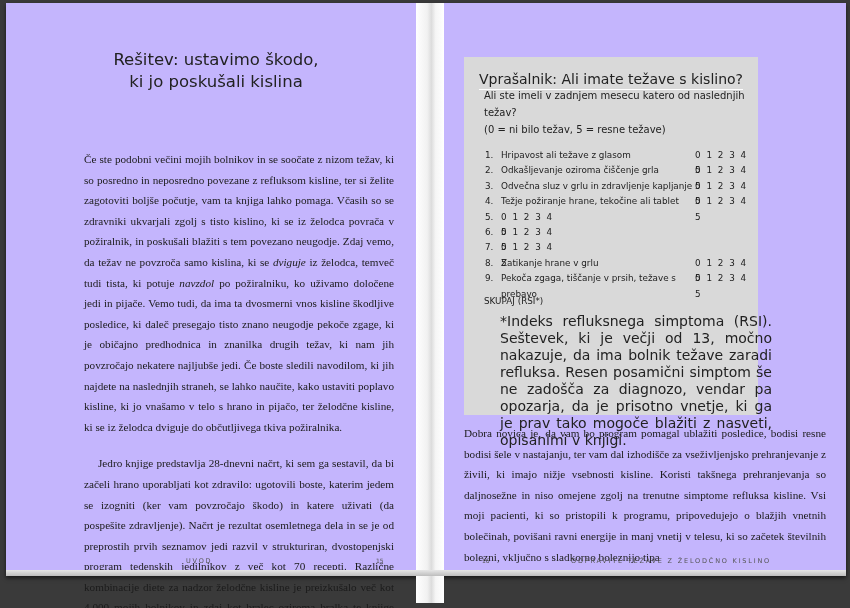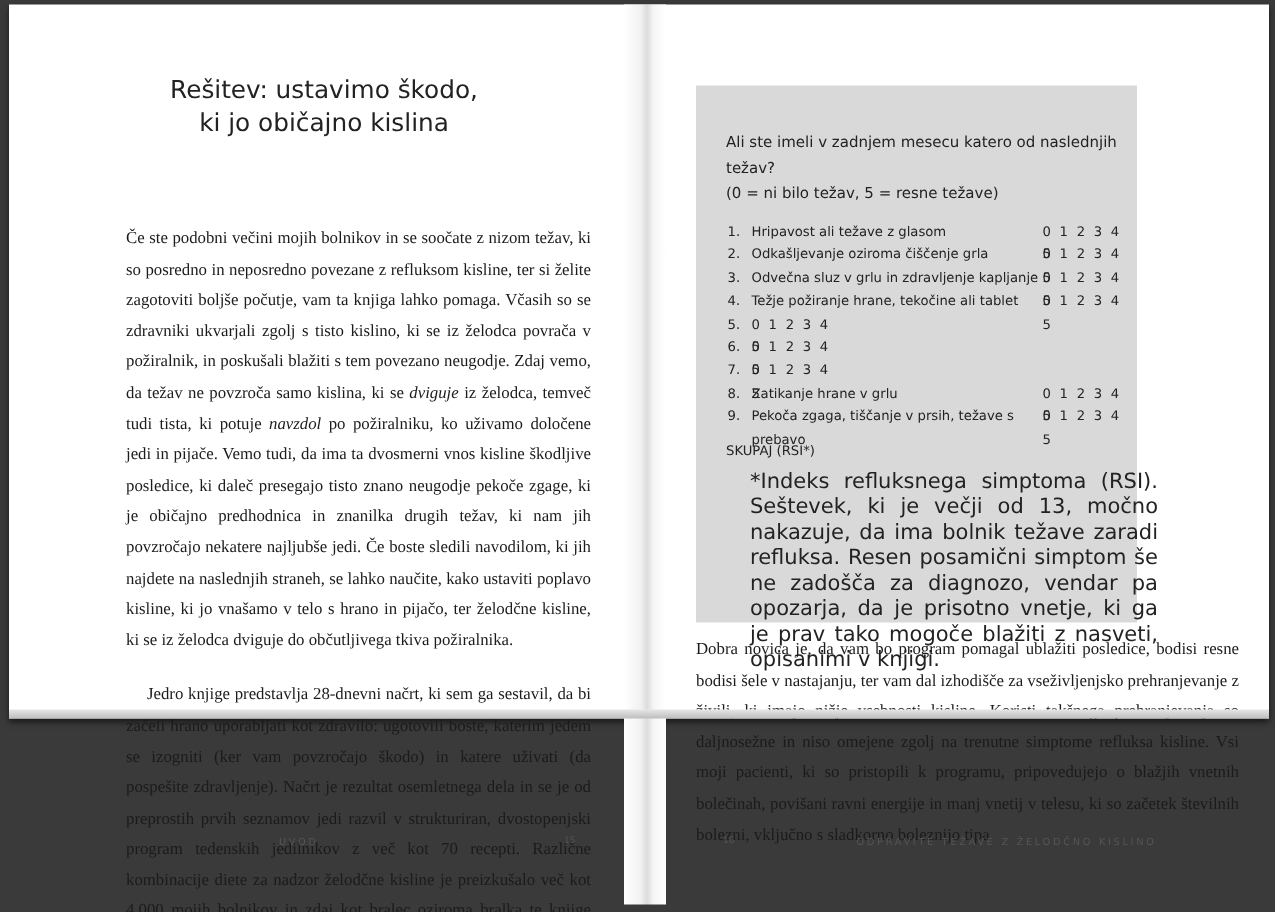--- a/index.html
+++ b/index.html
@@ -3,22 +3,22 @@
 <meta charset="utf-8">
 <style>
   html, body { margin:0; padding:0; }
   body {
     width:850px; height:608px; overflow:hidden;
     background:#3a3a3a;
     position:relative;
     font-family:"Liberation Serif", serif;
   }
   .spread {
-    position:absolute; left:6px; top:3px; width:840px; height:476px;
-    background:#ffffff;
+    position:absolute; left:6px; top:3px; width:840px; height:573px;
+    background:#c4b5fd;
     box-shadow: 0 2px 4px rgba(0,0,0,0.6);
   }
   .bottom-edge {
     position:absolute; left:0; right:0; bottom:0; height:6px;
     background:linear-gradient(#e6e6e6,#bdbdbd);
   }
   .gutter {
     position:absolute; left:410px; top:0; width:28px; height:600px;
     background:linear-gradient(to right,#ffffff 0%,#f1f1f1 40%,#dcdcdc 55%,#f5f5f5 70%,#ffffff 100%);
   }
@@ -93,37 +93,38 @@
   .body-right p { margin:0; }
 </style>
 </head>
 <body>
 
 <div class="spread">
 
   <div class="page left">
     <div class="chapter-title">
       <div>Rešitev: ustavimo škodo,</div>
-      <div>ki jo običajno kislina</div>
+      <div>ki jo poskušali kislina</div>
     </div>
 
     <div class="body-text">
       <p><span>Če ste podobni večini mojih bolnikov in se soočate z nizom težav, ki so posredno in neposredno povezane z refluksom kisline, ter si želite zagotoviti boljše počutje, vam ta knjiga lahko pomaga. Včasih so se zdravniki ukvarjali zgolj s tisto kislino, ki se iz želodca povrača v požiralnik, in poskušali blažiti s tem povezano neugodje. Zdaj vemo, da težav ne povzroča samo kislina, ki se </span><em>dviguje</em><span> iz želodca, temveč tudi tista, ki potuje </span><em>navzdol</em><span> po požiralniku, ko uživamo določene jedi in pijače. Vemo tudi, da ima ta dvosmerni vnos kisline škodljive posledice, ki daleč presegajo tisto znano neugodje pekoče zgage, ki je običajno predhodnica in znanilka drugih težav, ki nam jih povzročajo nekatere najljubše jedi. Če boste sledili navodilom, ki jih najdete na naslednjih straneh, se lahko naučite, kako ustaviti poplavo kisline, ki jo vnašamo v telo s hrano in pijačo, ter želodčne kisline, ki se iz želodca dviguje do občutljivega tkiva požiralnika.</span></p>
       <p class="indent">Jedro knjige predstavlja 28-dnevni načrt, ki sem ga sestavil, da bi začeli hrano uporabljati kot zdravilo: ugotovili boste, katerim jedem se izogniti (ker vam povzročajo škodo) in katere uživati (da pospešite zdravljenje). Načrt je rezultat osemletnega dela in se je od preprostih prvih seznamov jedi razvil v strukturiran, dvostopenjski program tedenskih jedilnikov z več kot 70 recepti. Različne kombinacije diete za nadzor želodčne kisline je preizkušalo več kot 4.000 mojih bolnikov in zdaj kot bralec oziroma bralka te knjige dobivate najbolj izpopolnjeno različico programa.</p>
       <p class="indent">Razvijanje zavedanja o virih prehranske kisline in prepoznavanje vseh simptomov refluksa, ne le pekoče zgage, vam lahko rešita življenje. Na nekatere simptome vas lahko opozori vprašalnik na naslednji strani (ki ga bomo v nadaljevanju obravnavali še veliko bolj podrobno) in vam pomaga opredeliti lastno izhodišče za začetek zdravljenja.</p>
     </div>
 
     <div class="folio" style="left:180px;">UVOD</div>
     <div class="folio-num" style="left:370px;">15</div>
   </div>
 
   <div class="gutter"></div>
 
   <div class="page right">
     <div class="quiz-box">
+      <div class="quiz-title"><span>Vprašalnik: Ali imate težave s kislino?</span></div>
       <div class="quiz-intro">
         <div>Ali ste imeli v zadnjem mesecu katero od naslednjih težav?</div>
         <div>(0 = ni bilo težav, 5 = resne težave)</div>
       </div>
       <ul class="quiz-list">
         <li>
             <span class="q-num">1.</span>
             <span class="q-text">Hripavost ali težave z glasom</span>
             <span class="q-scale">0 1 2 3 4 5</span>
           </li>

